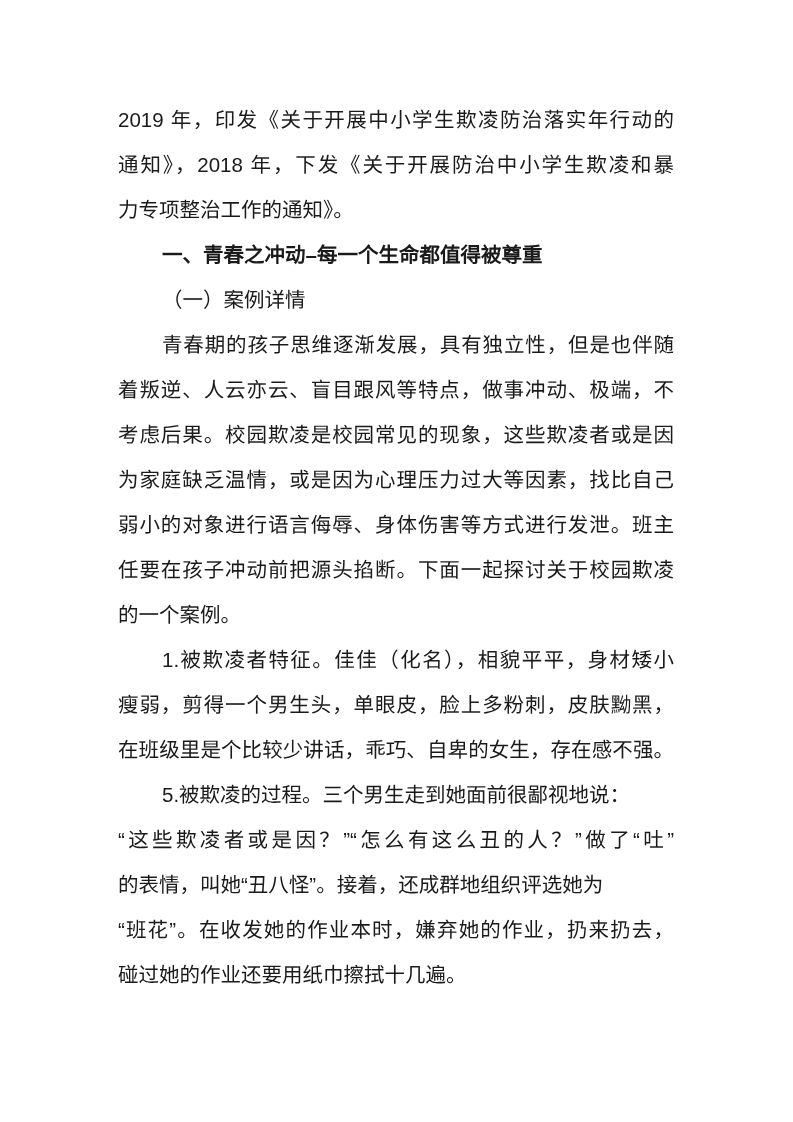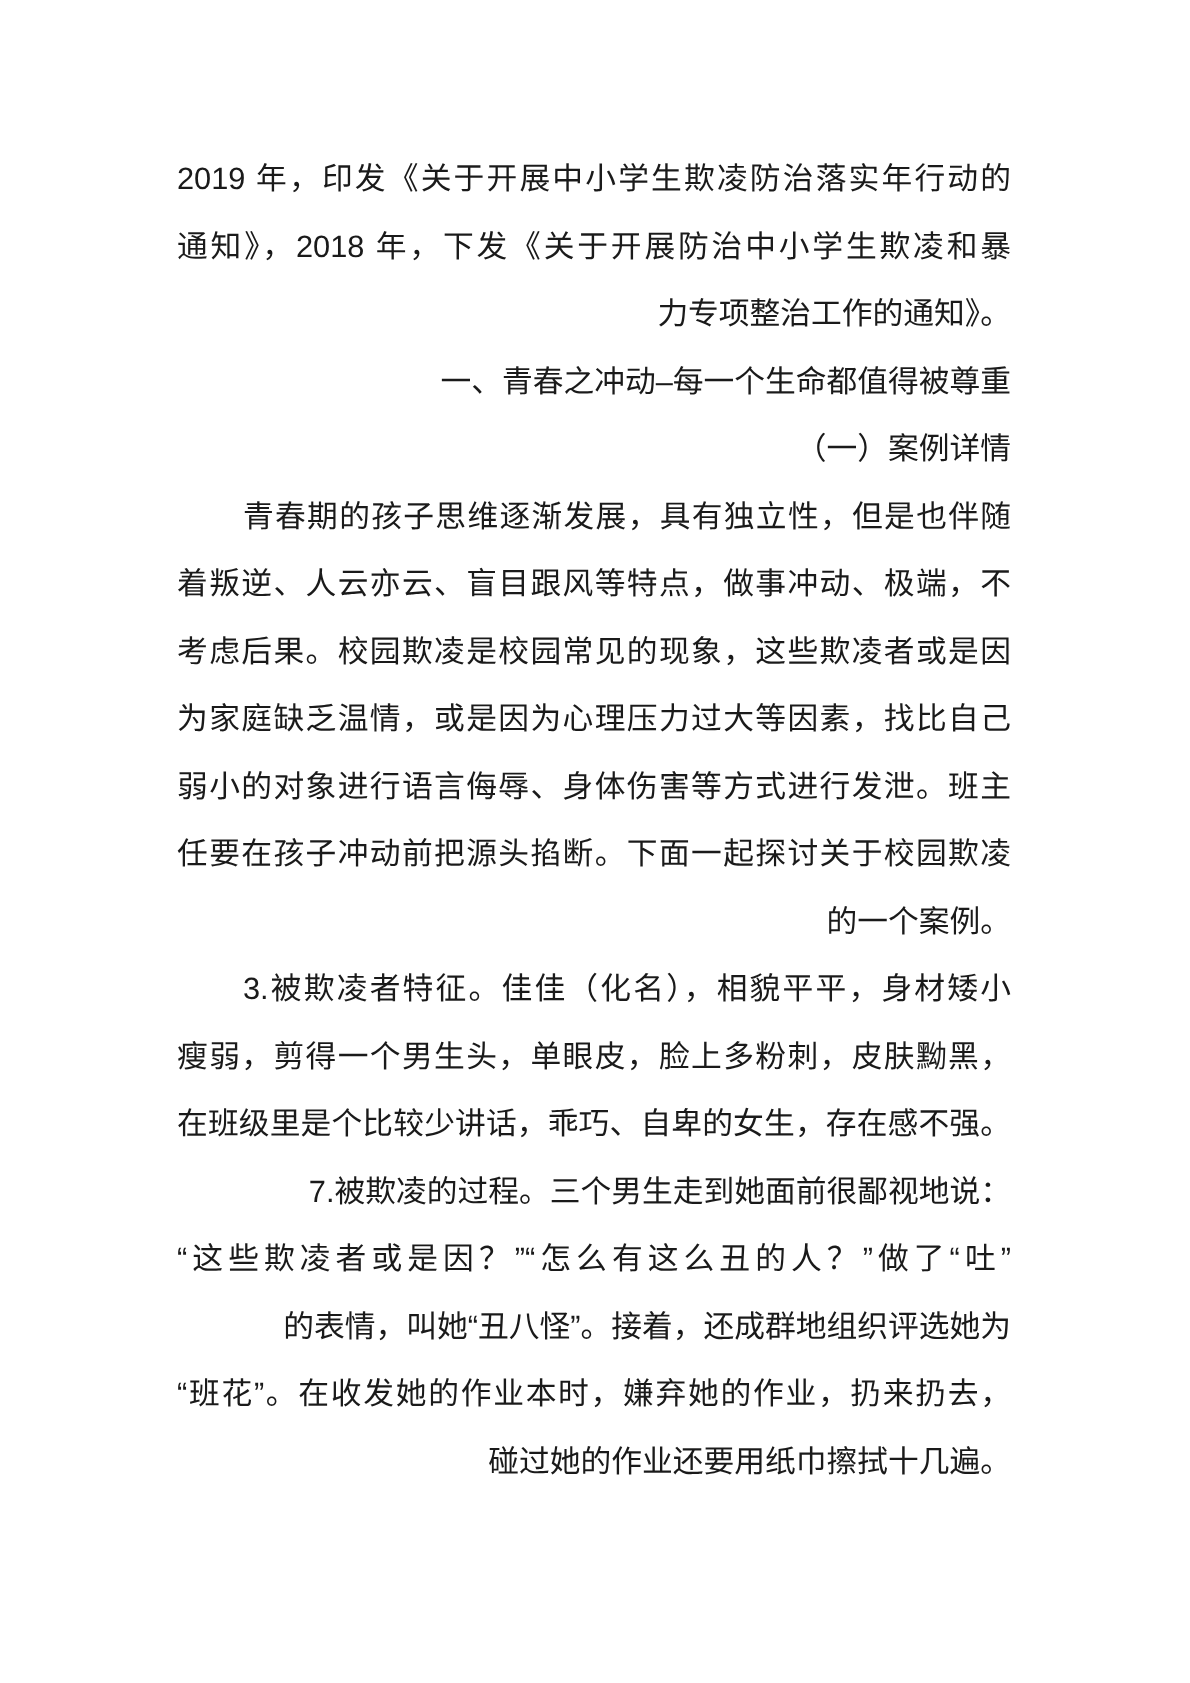--- a/index.html
+++ b/index.html
@@ -29,32 +29,32 @@
   .paragraph {
     margin: 0;
     padding: 0;
   }
   .line {
     font-size: 20.5px;
     line-height: 45px;
     height: 45px;
     overflow: hidden;
     white-space: normal;
-    text-align: right;
+    text-align: left;
     letter-spacing: 0;
   }
   .line.j {
     text-align: justify;
     text-align-last: justify;
   }
   .line.ind {
     text-indent: 44px;
   }
   .line.b {
-    font-weight: 400;
+    font-weight: 700;
   }
 </style>
 </head>
 <body>
 
 <div class="page">
   <div class="text-block" style="color: rgb(26, 26, 26);">
       <div class="paragraph">
         <div class="line j">2019 年，印发《关于开展中小学生欺凌防治落实年行动的</div>
         <div class="line j">通知》，2018 年，下发《关于开展防治中小学生欺凌和暴</div>
@@ -69,25 +69,25 @@
       <div class="paragraph">
         <div class="line j ind">青春期的孩子思维逐渐发展，具有独立性，但是也伴随</div>
         <div class="line j">着叛逆、人云亦云、盲目跟风等特点，做事冲动、极端，不</div>
         <div class="line j">考虑后果。校园欺凌是校园常见的现象，这些欺凌者或是因</div>
         <div class="line j">为家庭缺乏温情，或是因为心理压力过大等因素，找比自己</div>
         <div class="line j">弱小的对象进行语言侮辱、身体伤害等方式进行发泄。班主</div>
         <div class="line j">任要在孩子冲动前把源头掐断。下面一起探讨关于校园欺凌</div>
         <div class="line">的一个案例。</div>
       </div>
       <div class="paragraph">
-        <div class="line j ind">3.被欺凌者特征。佳佳（化名），相貌平平，身材矮小</div>
+        <div class="line j ind">1.被欺凌者特征。佳佳（化名），相貌平平，身材矮小</div>
         <div class="line j">瘦弱，剪得一个男生头，单眼皮，脸上多粉刺，皮肤黝黑，</div>
         <div class="line j">在班级里是个比较少讲话，乖巧、自卑的女生，存在感不强。</div>
       </div>
       <div class="paragraph">
-        <div class="line ind">7.被欺凌的过程。三个男生走到她面前很鄙视地说：</div>
+        <div class="line ind">5.被欺凌的过程。三个男生走到她面前很鄙视地说：</div>
         <div class="line j">“这些欺凌者或是因？”“怎么有这么丑的人？”做了“吐”</div>
         <div class="line">的表情，叫她“丑八怪”。接着，还成群地组织评选她为</div>
         <div class="line j">“班花”。在收发她的作业本时，嫌弃她的作业，扔来扔去，</div>
         <div class="line">碰过她的作业还要用纸巾擦拭十几遍。</div>
       </div>
     </div>
 </div>
 
 </body></html>

